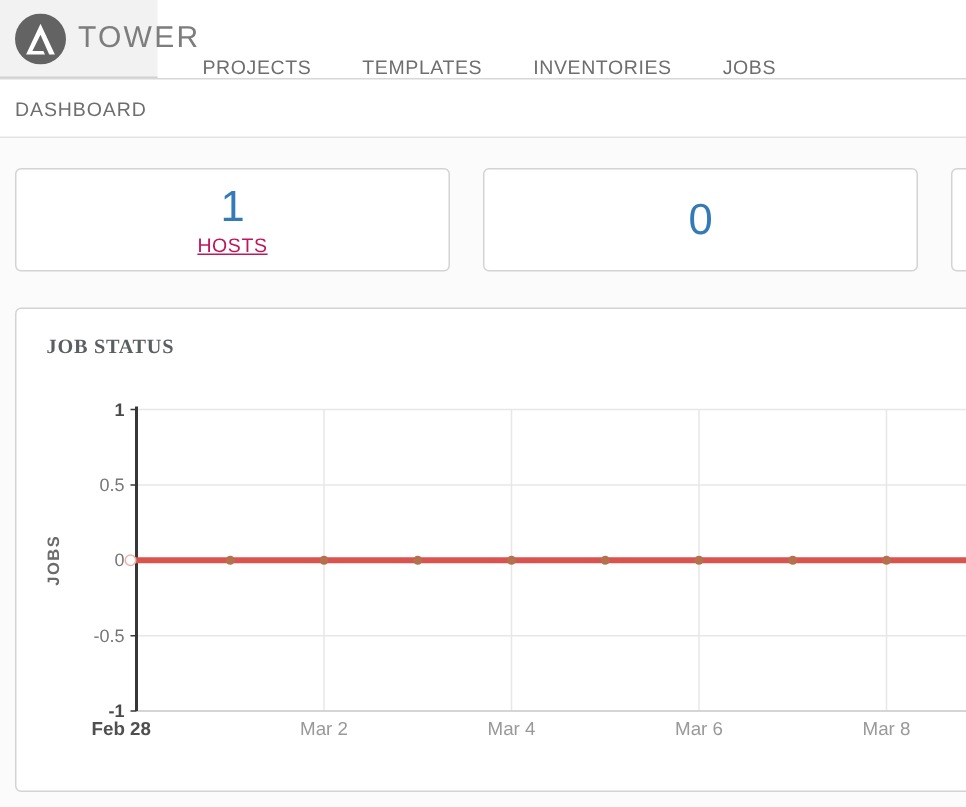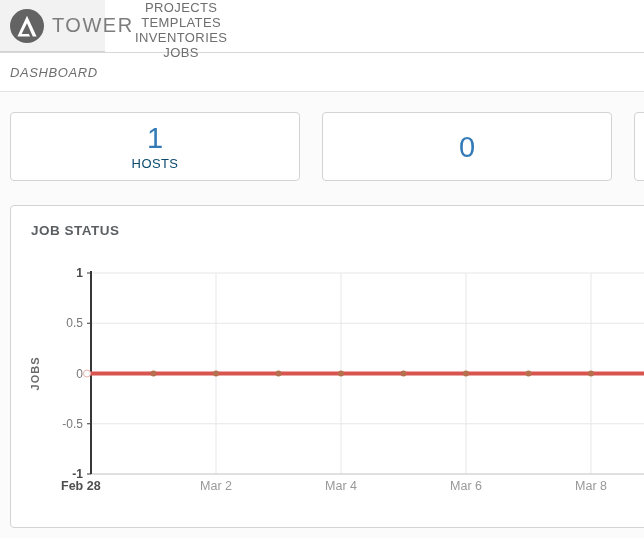--- a/index.html
+++ b/index.html
@@ -6,41 +6,41 @@
   html,body { width:644px; height:538px; overflow:hidden; background:#fff;
               font-family:"Liberation Sans", sans-serif; }
 
   
   .topnav { position:relative; height:53px; background:#fff; border-bottom:1px solid #d8d8d8;
             display:flex; align-items:stretch; }
   .brand { width:105px; background:#f2f2f2; border-bottom:1px solid #d2d2d2;
            display:flex; align-items:center; padding-left:10px; }
   .brand-circle { width:34px; height:34px; flex:0 0 34px; }
   .brand-name { font-size:20px; color:#7d7d7d; letter-spacing:1.5px; margin-left:8px; font-weight:400; }
-  .nav-items { display:flex; align-items:center; margin-left:13px;flex-direction:column; }
+  .nav-items { display:flex; align-items:flex-end; margin-left:13px; }
   .nav-item { font-size:13px; color:#6e6e6e; letter-spacing:0.4px; padding:0 17px; cursor:pointer; }
 
   
   .crumbbar { height:39px; background:#fff; border-bottom:1px solid #e3e3e3;
               display:flex; align-items:center; padding-left:10px; }
-  .crumb { font-size:13px; color:#6e6e6e; letter-spacing:0.6px;font-style:italic; }
+  .crumb { font-size:13px; color:#6e6e6e; letter-spacing:0.6px; }
 
   
   .content { background:#fbfbfb; height:446px; position:relative; }
 
   .cards { display:flex; gap:22px; padding:20px 0 0 10px; width:990px; }
   .card { width:290px; height:69px; background:#fff; border:1px solid #d3d3d3; border-radius:4px;
           display:flex; flex-direction:column; align-items:center; justify-content:center; cursor:pointer; }
   .card-value { font-size:29px; font-weight:300; color:#337ab7; line-height:30px; }
-  .card-label { font-size:13px; color:#0c4a6e; letter-spacing:0.4px; margin-top:3px; }
+  .card-label { font-size:13px; color:#be185d; letter-spacing:0.4px; margin-top:3px;text-decoration:underline; }
 
   .panel { position:absolute; left:10px; top:113px; width:700px; height:323px;
            background:#fff; border:1px solid #d3d3d3; border-radius:4px; }
   .panel-title { position:absolute; left:20px; top:17px; font-size:13.5px; font-weight:bold;
-                 color:#5b5f62; letter-spacing:0.5px; }
+                 color:#5b5f62; letter-spacing:0.5px;font-family:Liberation Serif, serif; }
   .chart-svg { position:absolute; left:0; top:0; }
   .ylab { font-size:12px; fill:#777; }
   .ylab.strong { font-weight:bold; fill:#4a4a4a; }
   .xlab { font-size:12.5px; fill:#999; }
   .xlab.strong { font-weight:bold; fill:#4f4f4f; }
 </style>
 </head>
 <body>
 
 <div class="topnav">

